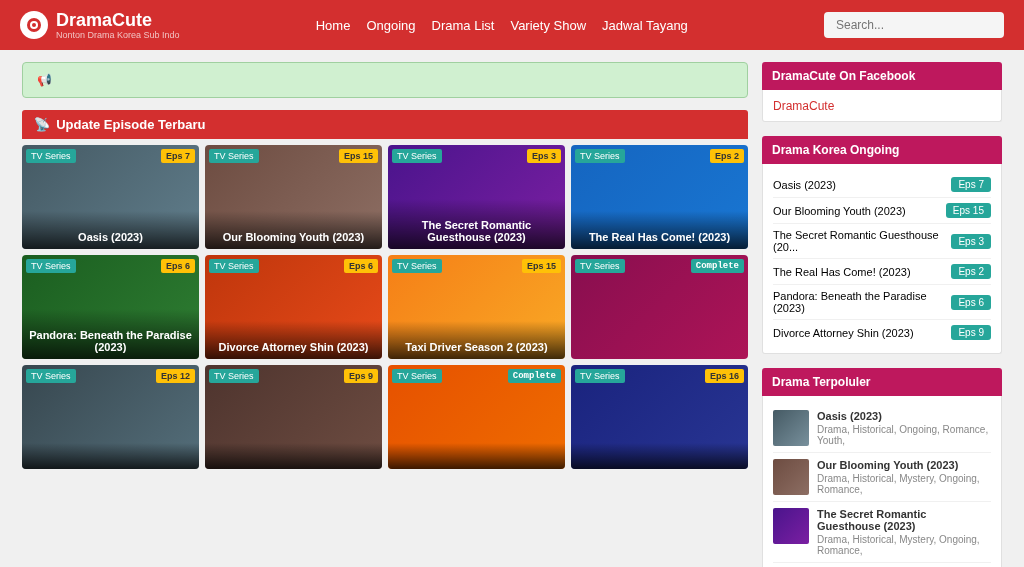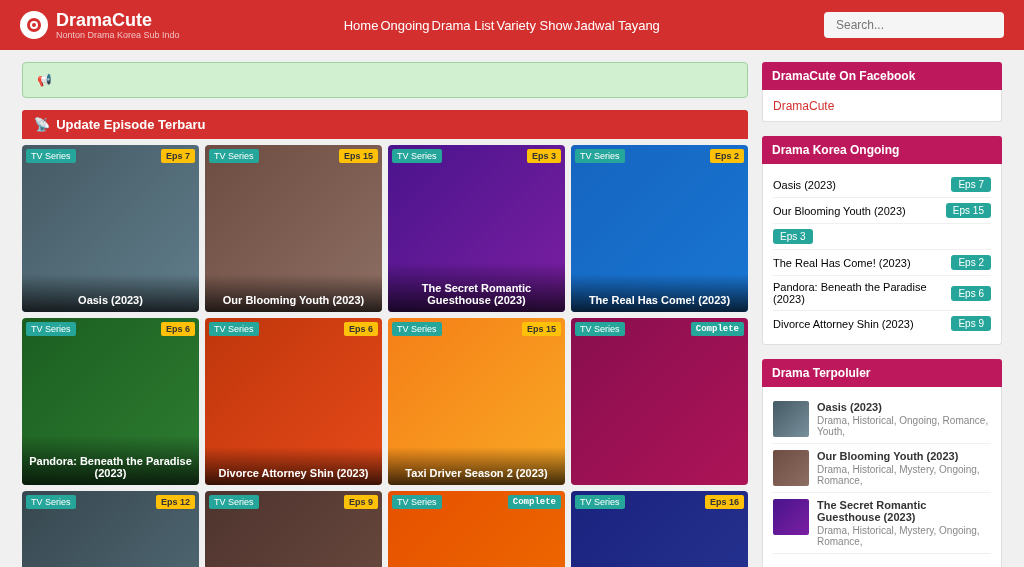--- a/index.html
+++ b/index.html
@@ -26,21 +26,21 @@
       border-radius: 50%;
       display: flex; align-items: center; justify-content: center;
       color: #d32f2f;
       font-weight: bold;
       font-size: 10px;
     }
     .logo-text { font-size: 18px; font-weight: bold; color: white; }
     .logo-sub { font-size: 9px; color: rgba(255,255,255,0.7); display: block; line-height: 1; }
     .header-nav {
       display: flex;
-      gap: 2px;
+      gap: 16px;
       align-items: flex-start;
     }
     .header-nav a {
       color: white;
       text-decoration: none;
       font-size: 13px;
     }
     .header-search input {
       padding: 6px 12px;
       border-radius: 4px;
@@ -98,21 +98,21 @@
       gap: 6px;
       margin-bottom: 8px;
       margin-top: 6px;
     }
     .drama-card {
       position: relative;
       border-radius: 4px;
       overflow: hidden;
       cursor: pointer;
       background: #555;
-      height: 167px;
+      height: 104px;
     }
     .card-bg-color {
       width: 100%; height: 100%;
       display: flex;
       align-items: center;
       justify-content: center;
     }
     .card-overlay {
       position: absolute;
       bottom: 0; left: 0; right: 0;
@@ -392,20 +392,21 @@
         <ul class="ongoing-list">
           <li class="ongoing-item">
             <span>Oasis (2023)</span>
             <span class="ongoing-eps">Eps 7</span>
           </li>
           <li class="ongoing-item">
             <span>Our Blooming Youth (2023)</span>
             <span class="ongoing-eps">Eps 15</span>
           </li>
           <li class="ongoing-item">
+            <span>The Secret Romantic Guesthouse (20...</span>
             <span class="ongoing-eps">Eps 3</span>
           </li>
           <li class="ongoing-item">
             <span>The Real Has Come! (2023)</span>
             <span class="ongoing-eps">Eps 2</span>
           </li>
           <li class="ongoing-item">
             <span>Pandora: Beneath the Paradise (2023)</span>
             <span class="ongoing-eps">Eps 6</span>
           </li>

